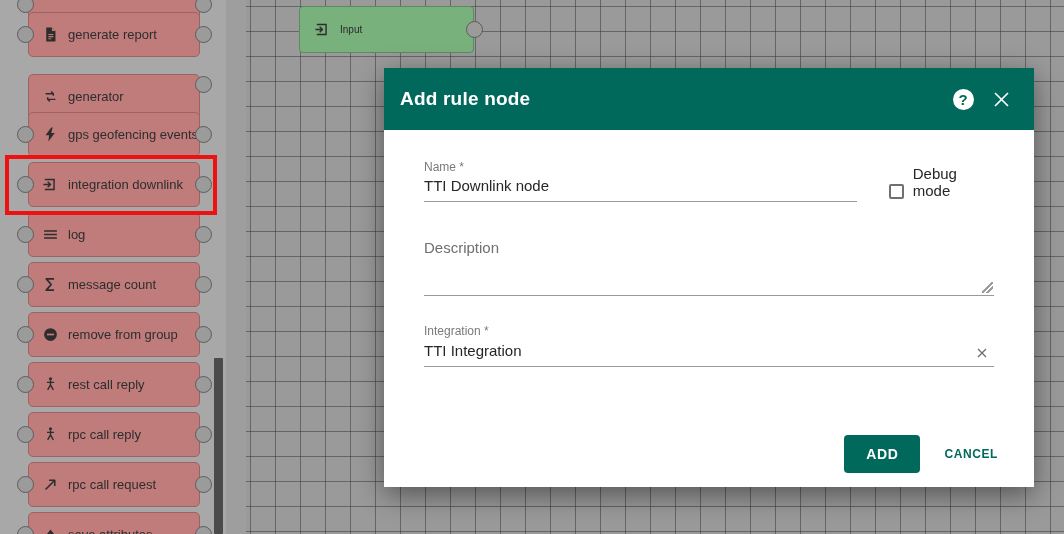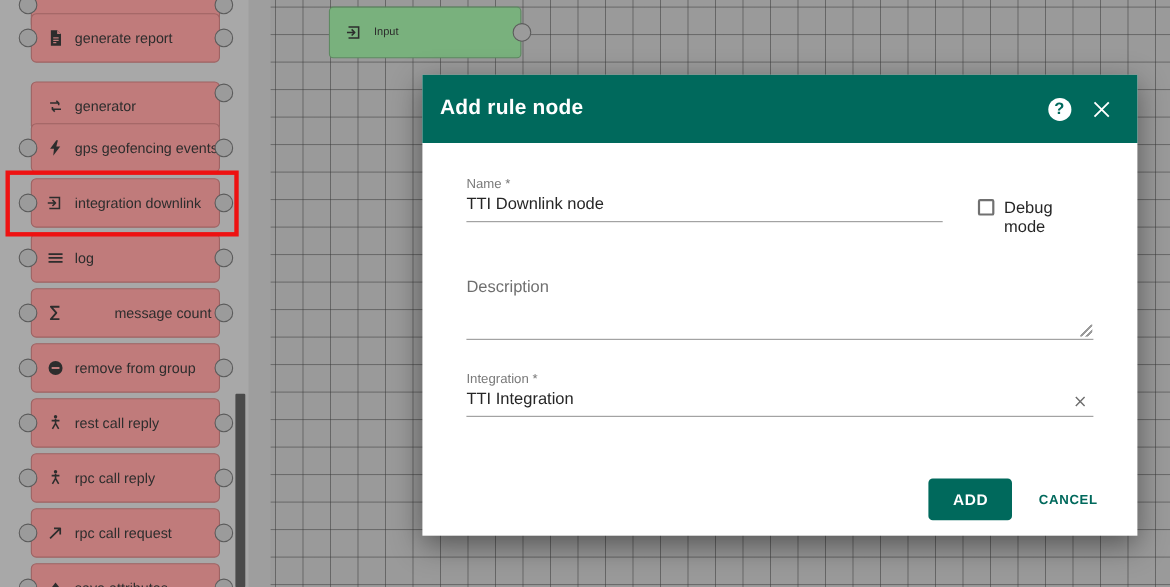--- a/index.html
+++ b/index.html
@@ -126,21 +126,21 @@
   #name-field { width: 455px; }
   #integration-field { width: 570px; margin-top: 28px; }
   #description-field { width: 570px; margin-top: 37px; }
 
   .clear-x {
     position: absolute; right: 6px; bottom: 8px;
     font-size: 14px; color: #6e6e6e; cursor: pointer; line-height: 1;
   }
 
   .debug-wrap {
-    display: flex; align-items: flex-start; margin-left: 32px; margin-top: 21px;
+    display: flex; align-items: flex-end; margin-left: 32px; margin-top: 5px;
   }
   .checkbox {
     width: 15px; height: 15px; border: 2px solid #707070; border-radius: 2px;
     background: #fff; margin-right: 9px;
   }
   .debug-label { font-size: 15px; color: #262626; }
 
   .desc-label { font-size: 15px; color: #6f6f6f; }
   .desc-area {
     height: 40px; border-bottom: 1px solid #9a9a9a; position: relative;
@@ -243,21 +243,21 @@
         <div class="node-item" style="top: 212px;">
           <span>
             <svg width="17" height="17" viewBox="0 0 24 24">
               <path d="M3 7h18M3 12h18M3 17h18" stroke="#2d2d2d" stroke-width="2.2"></path>
             </svg>
           </span>
           <span class="label">log</span>
         </div>
         <div class="node-port left" style="top: 226px;"></div>
         <div class="node-port right" style="top: 226px;"></div>
-        <div class="node-item" style="top: 262px; gap: 36px;">
+        <div class="node-item" style="top: 262px;">
           <span>
             <svg width="17" height="17" viewBox="0 0 24 24">
               <path d="M17 4H6l7 8-7 8h11" stroke="#2d2d2d" stroke-width="2.4" fill="none" stroke-linejoin="round"></path>
             </svg>
           </span>
           <span class="label">message count</span>
         </div>
         <div class="node-port left" style="top: 276px;"></div>
         <div class="node-port right" style="top: 276px;"></div>
         <div class="node-item" style="top: 312px;">

